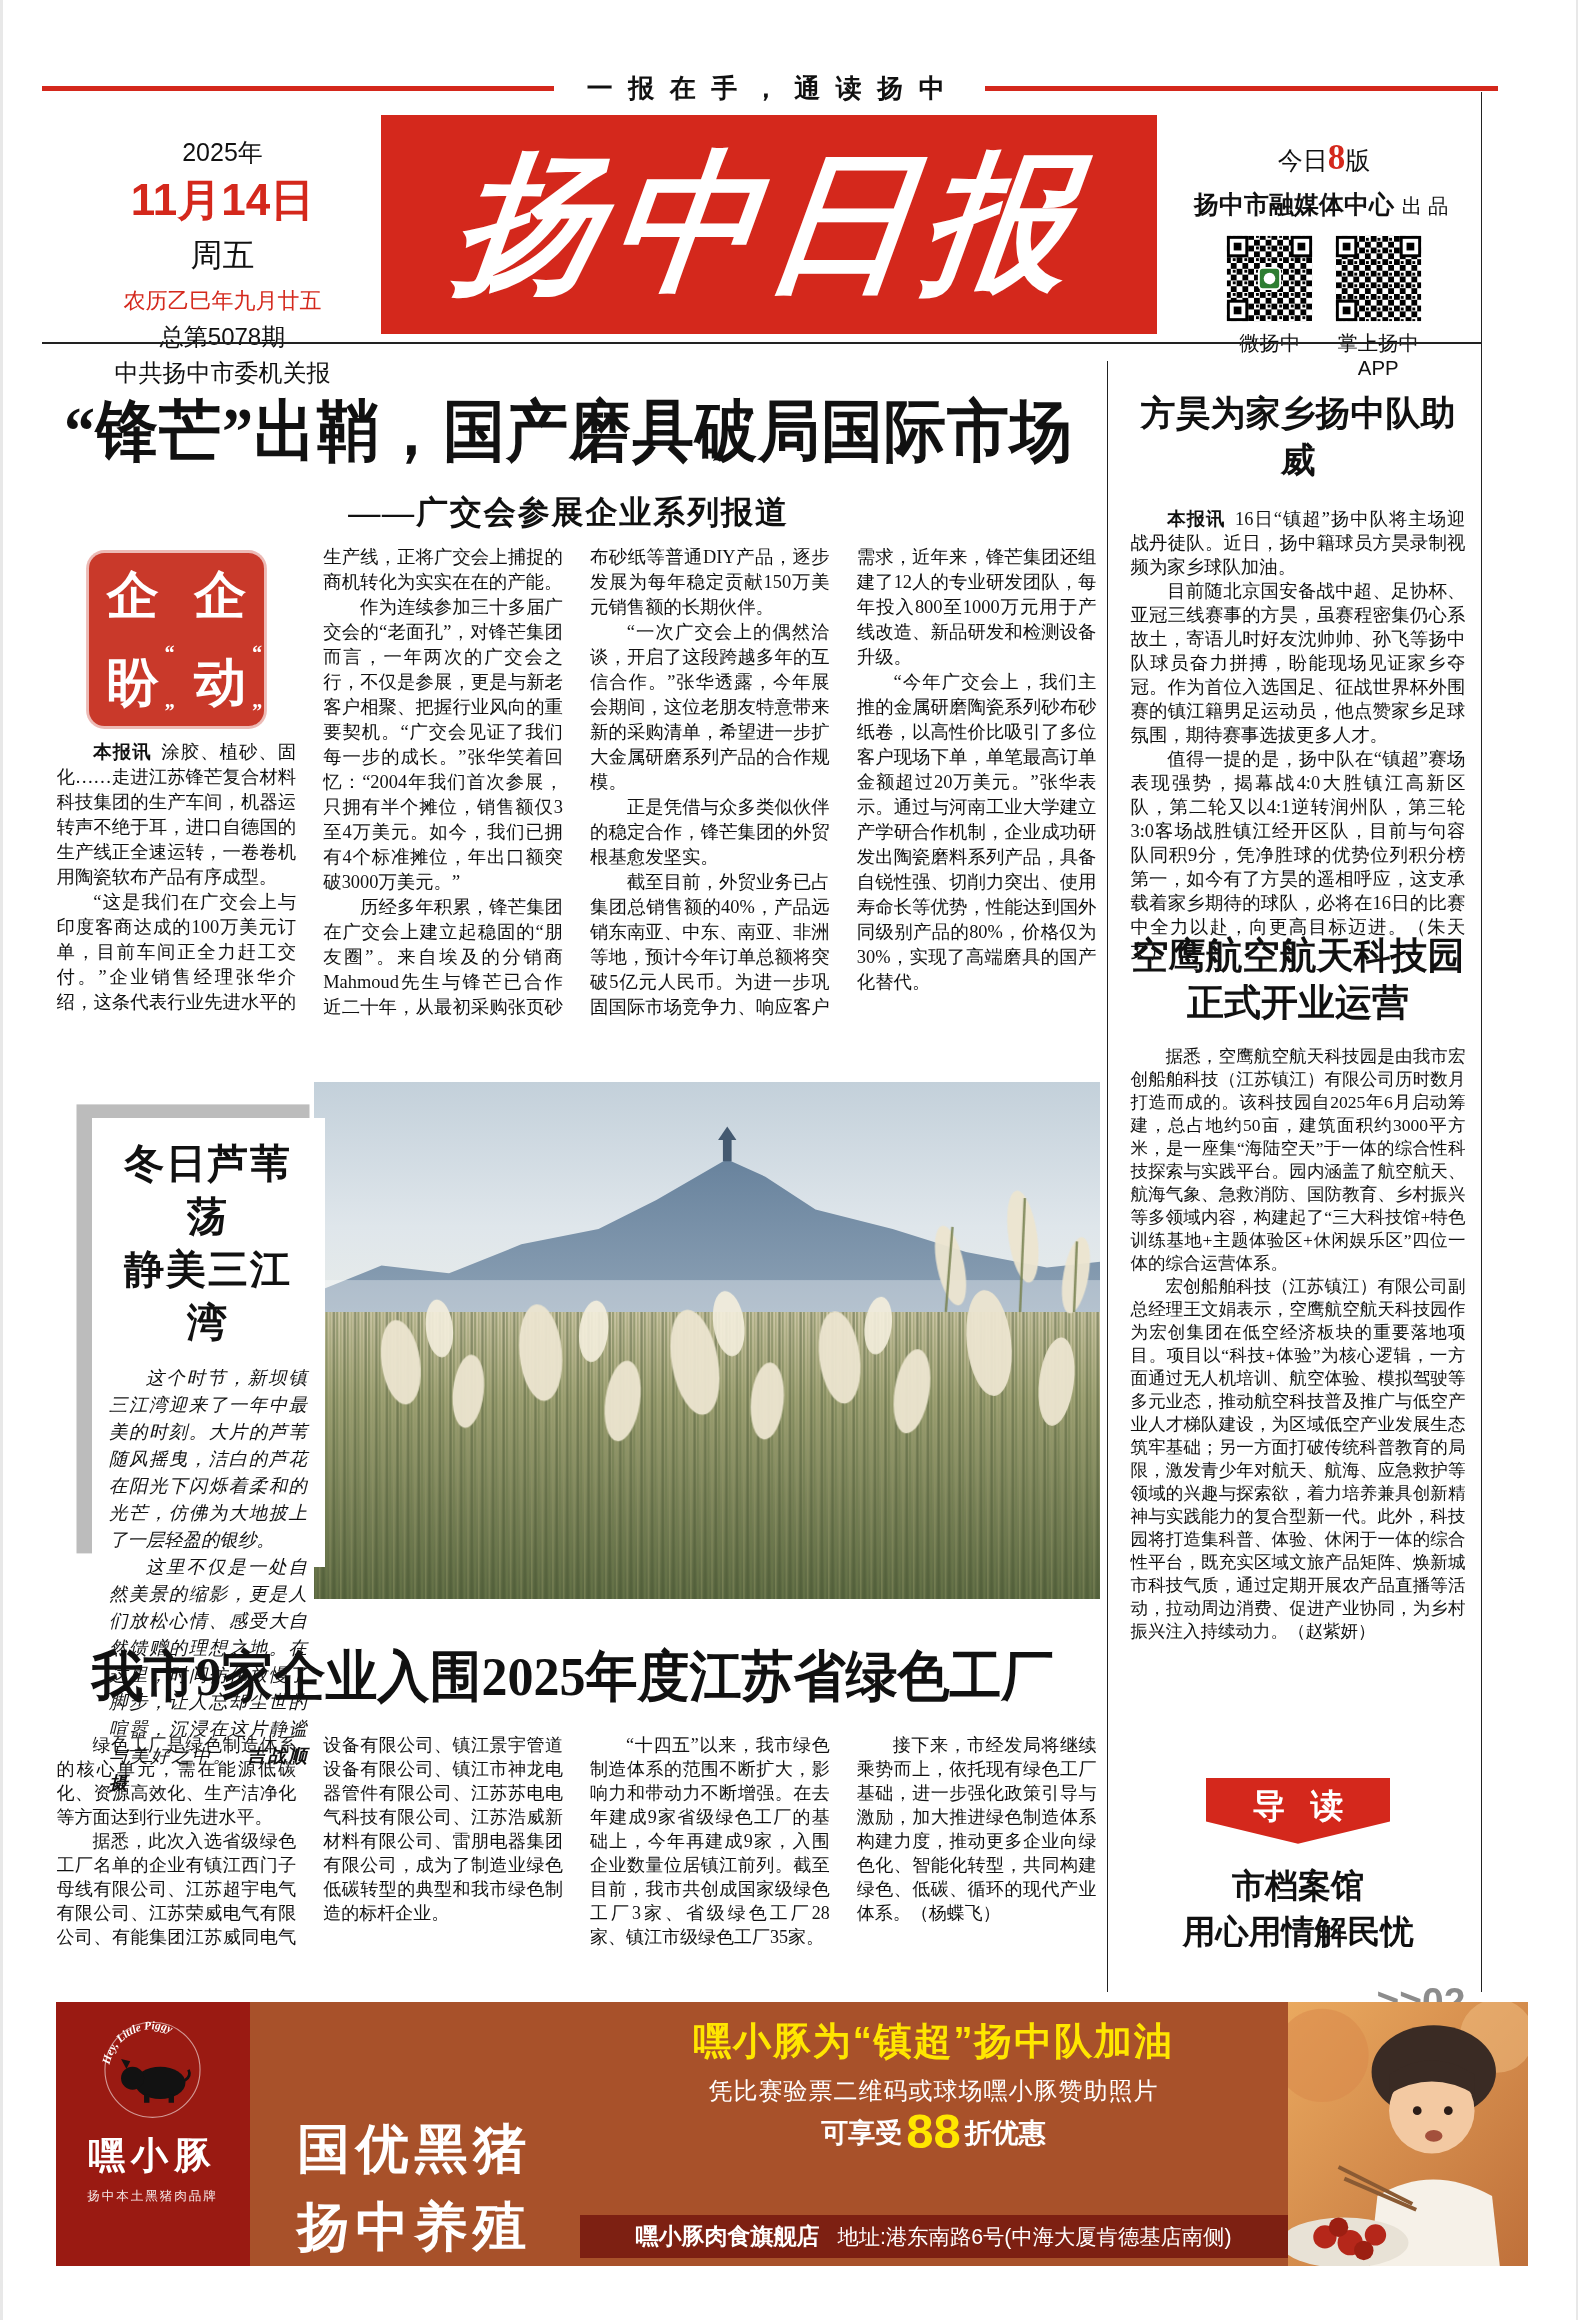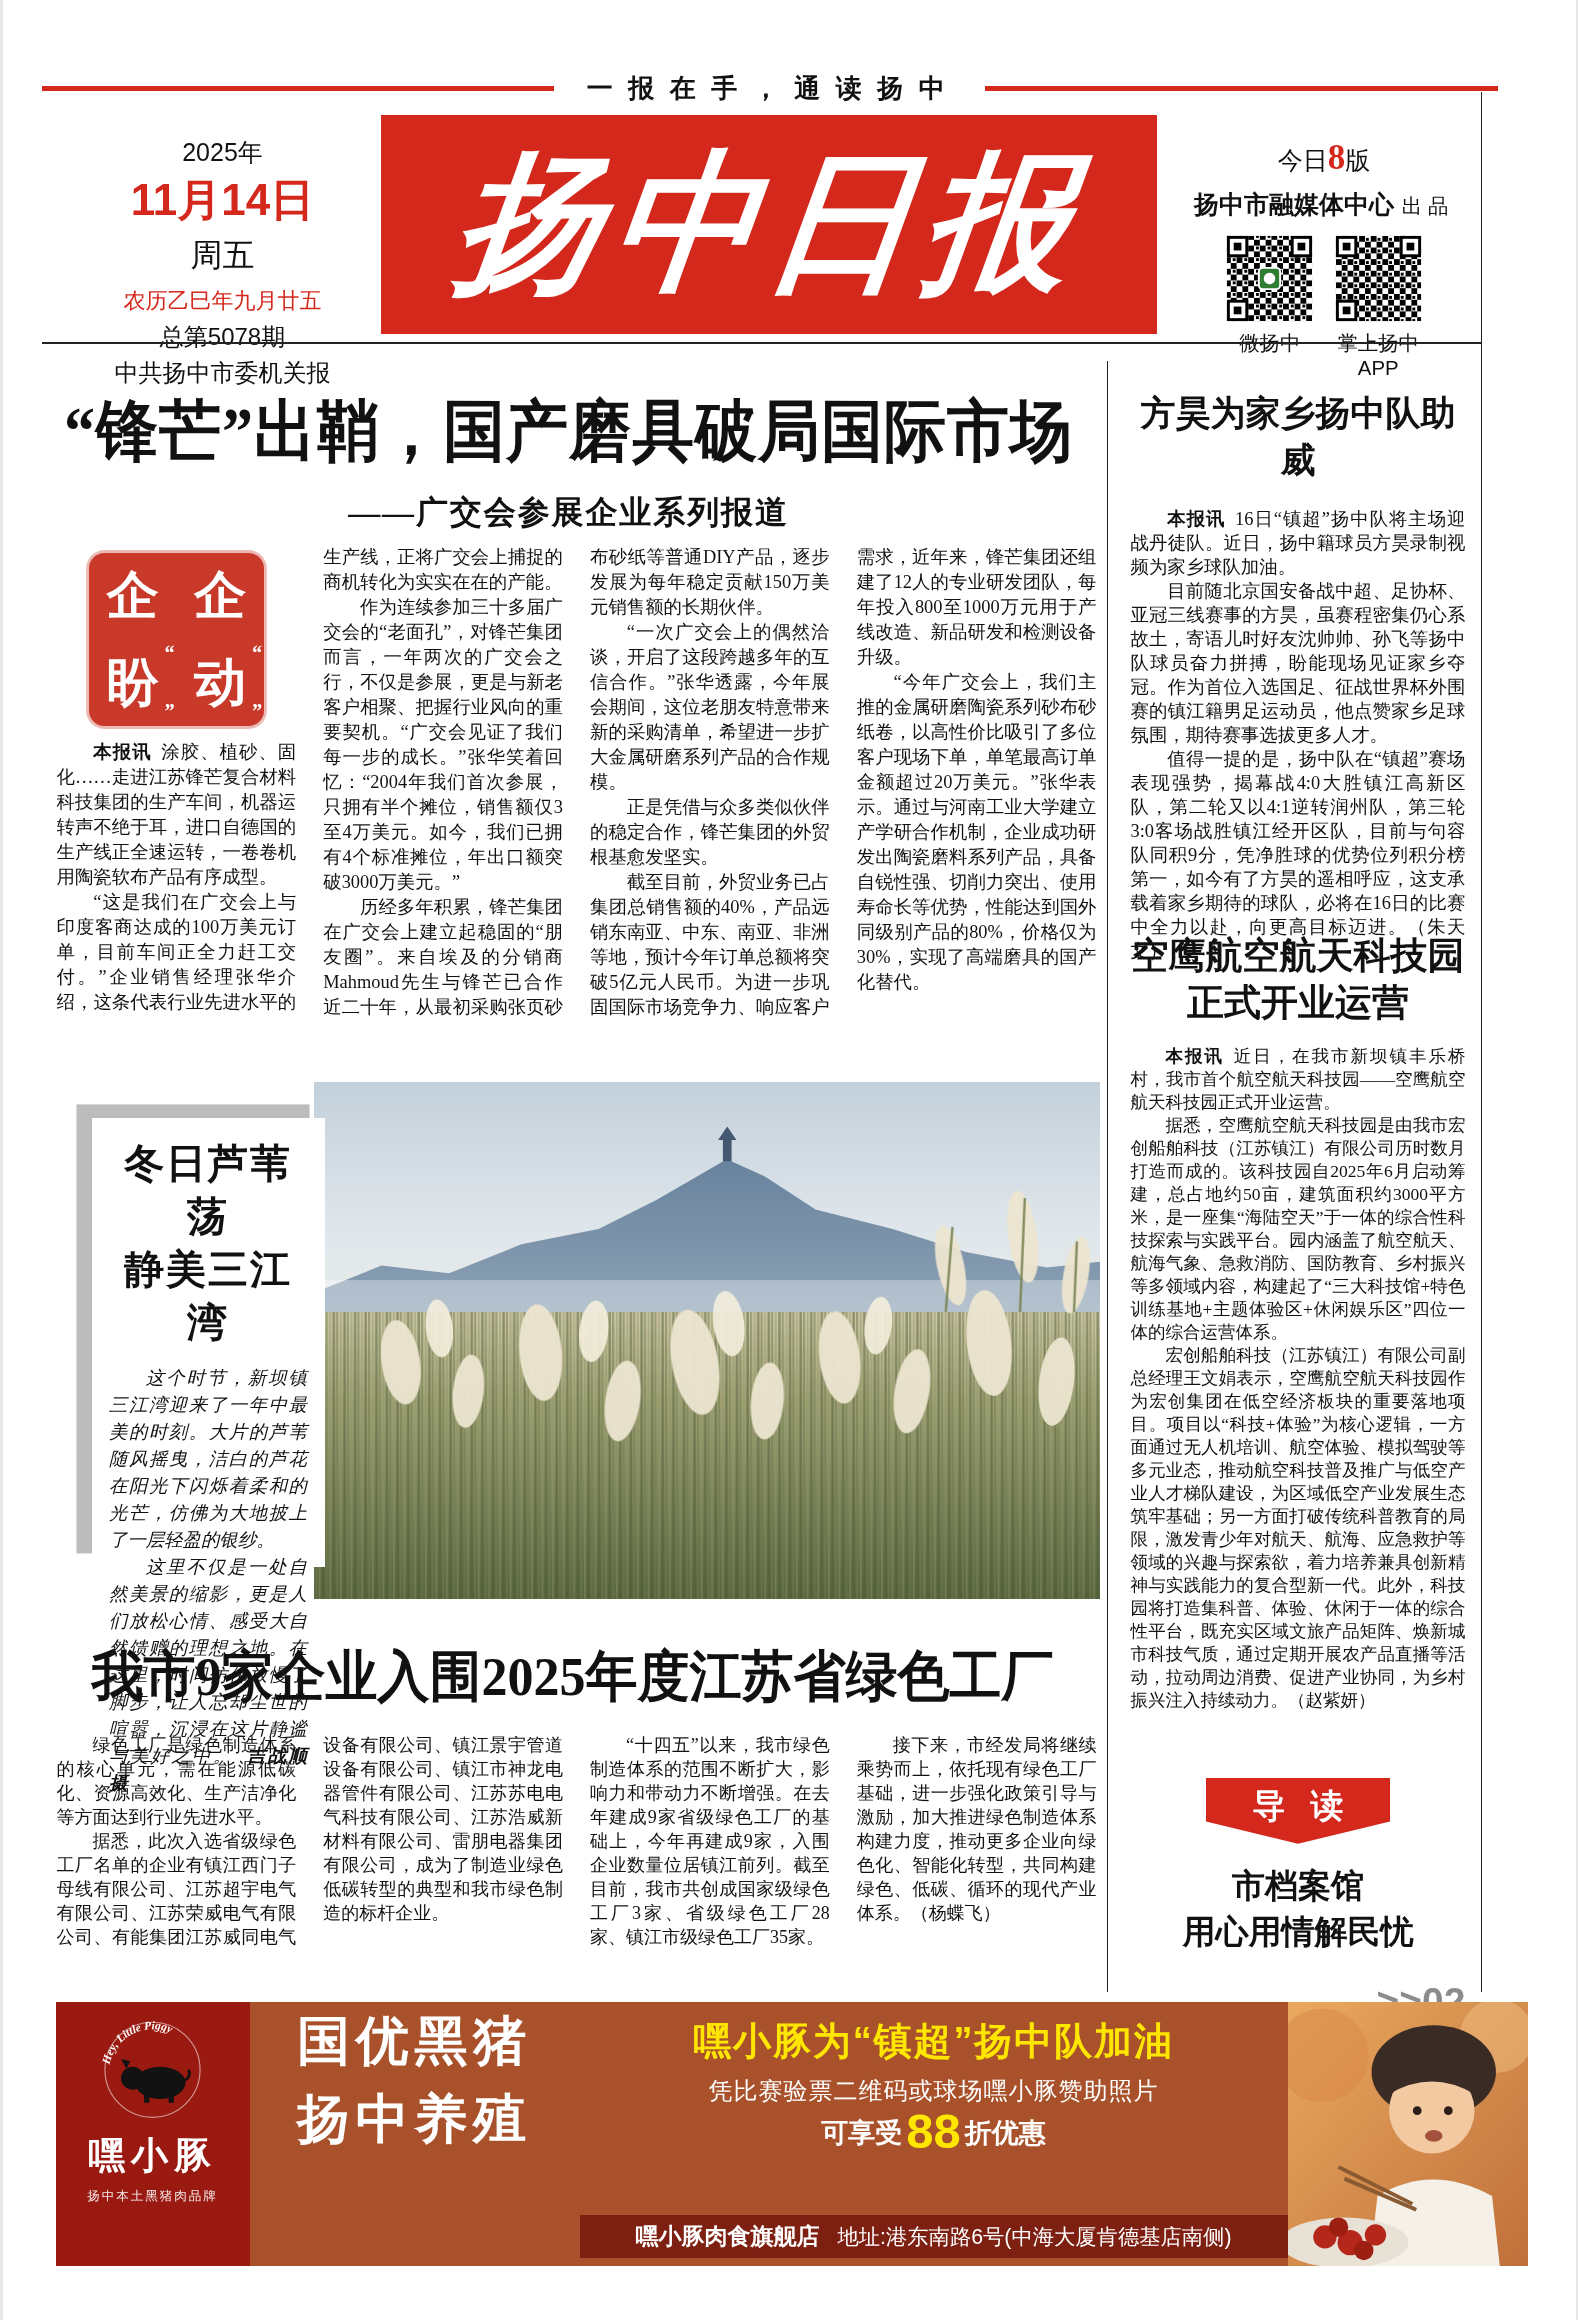--- a/index.html
+++ b/index.html
@@ -97,21 +97,21 @@
   .green-body p{margin:0;text-indent:2em;}
 
   
   .ad{position:absolute;left:53px;top:2002px;width:1472px;height:264px;background:#a8512a;overflow:hidden;
       font-family:"Liberation Sans",sans-serif;}
   .ad-left{position:absolute;left:0;top:0;width:194px;height:100%;background:#9a1a12;text-align:center;color:#fff;}
   .ad-left svg{width:115px;height:115px;margin-top:7.8px;}
   .ad-brand{font-size:37px;font-weight:bold;letter-spacing:5.8px;margin-top:1.9px;}
   .ad-brand-sub{font-size:12.6px;letter-spacing:1.9px;margin-top:7.8px;opacity:.9;}
   .ad-slogan{position:absolute;left:194px;top:0;width:330px;height:100%;display:flex;flex-direction:column;
-             align-items:center;justify-content:flex-start;color:#fff;font-size:53px;font-weight:900;letter-spacing:5.8px;line-height:78px;}
+             align-items:center;justify-content:flex-end;color:#fff;font-size:53px;font-weight:900;letter-spacing:5.8px;line-height:78px;}
   .ad-mid{position:absolute;left:524px;top:0;width:708px;height:100%;text-align:center;color:#fff;}
   .ad-m1{margin-top:13.6px;font-size:38px;font-weight:900;color:#ffe600;letter-spacing:1.9px;}
   .ad-m2{margin-top:8px;font-size:24px;letter-spacing:1px;}
   .ad-m3{margin-top:0;font-size:27px;font-weight:bold;}
   .ad-m3 b{font-size:49px;color:#ffe600;line-height:1;vertical-align:-5.8px;padding:0 3.9px;}
   .ad-m4{margin-top:0;font-size:24px;font-weight:bold;}
   .ad-m4 b{font-size:37px;color:#ffe600;letter-spacing:1px;margin-left:5.8px;}
   .ad-bar{position:absolute;left:0;bottom:7.8px;width:100%;height:43px;background:#7d2012;
           display:flex;align-items:center;justify-content:center;font-size:21.3px;}
   .ad-bar b{font-size:23px;margin-right:18px;}
@@ -233,21 +233,20 @@
     <div class="body">
       <p><b class="dl">本报讯</b><span>16日“镇超”扬中队将主场迎战丹徒队。近日，扬中籍球员方昊录制视频为家乡球队加油。</span></p>
       <p>目前随北京国安备战中超、足协杯、亚冠三线赛事的方昊，虽赛程密集仍心系故土，寄语儿时好友沈帅帅、孙飞等扬中队球员奋力拼搏，盼能现场见证家乡夺冠。作为首位入选国足、征战世界杯外围赛的镇江籍男足运动员，他点赞家乡足球氛围，期待赛事选拔更多人才。</p>
       <p>值得一提的是，扬中队在“镇超”赛场表现强势，揭幕战4:0大胜镇江高新区队，第二轮又以4:1逆转润州队，第三轮3:0客场战胜镇江经开区队，目前与句容队同积9分，凭净胜球的优势位列积分榜第一，如今有了方昊的遥相呼应，这支承载着家乡期待的球队，必将在16日的比赛中全力以赴，向更高目标迈进。（朱天文）</p>
     </div>
   </div>
 
   <div class="r-art r2">
     <h2><span>空鹰航空航天科技园</span><br><span>正式开业运营</span></h2>
     <div class="body">
-      <p><b class="dl">本报讯</b><span>近日，在我市新坝镇丰乐桥村，我市首个航空航天科技园——空鹰航空航天科技园正式开业运营。</span></p>
       <p>据悉，空鹰航空航天科技园是由我市宏创船舶科技（江苏镇江）有限公司历时数月打造而成的。该科技园自2025年6月启动筹建，总占地约50亩，建筑面积约3000平方米，是一座集“海陆空天”于一体的综合性科技探索与实践平台。园内涵盖了航空航天、航海气象、急救消防、国防教育、乡村振兴等多领域内容，构建起了“三大科技馆+特色训练基地+主题体验区+休闲娱乐区”四位一体的综合运营体系。</p>
       <p>宏创船舶科技（江苏镇江）有限公司副总经理王文娟表示，空鹰航空航天科技园作为宏创集团在低空经济板块的重要落地项目。项目以“科技+体验”为核心逻辑，一方面通过无人机培训、航空体验、模拟驾驶等多元业态，推动航空科技普及推广与低空产业人才梯队建设，为区域低空产业发展生态筑牢基础；另一方面打破传统科普教育的局限，激发青少年对航天、航海、应急救护等领域的兴趣与探索欲，着力培养兼具创新精神与实践能力的复合型新一代。此外，科技园将打造集科普、体验、休闲于一体的综合性平台，既充实区域文旅产品矩阵、焕新城市科技气质，通过定期开展农产品直播等活动，拉动周边消费、促进产业协同，为乡村振兴注入持续动力。（赵紫妍）</p>
     </div>
   </div>
 
   <div class="guide">
     <div class="ribbon">导读</div>
     <div class="g-title">
       <div>市档案馆</div>
       <div>用心用情解民忧</div>

